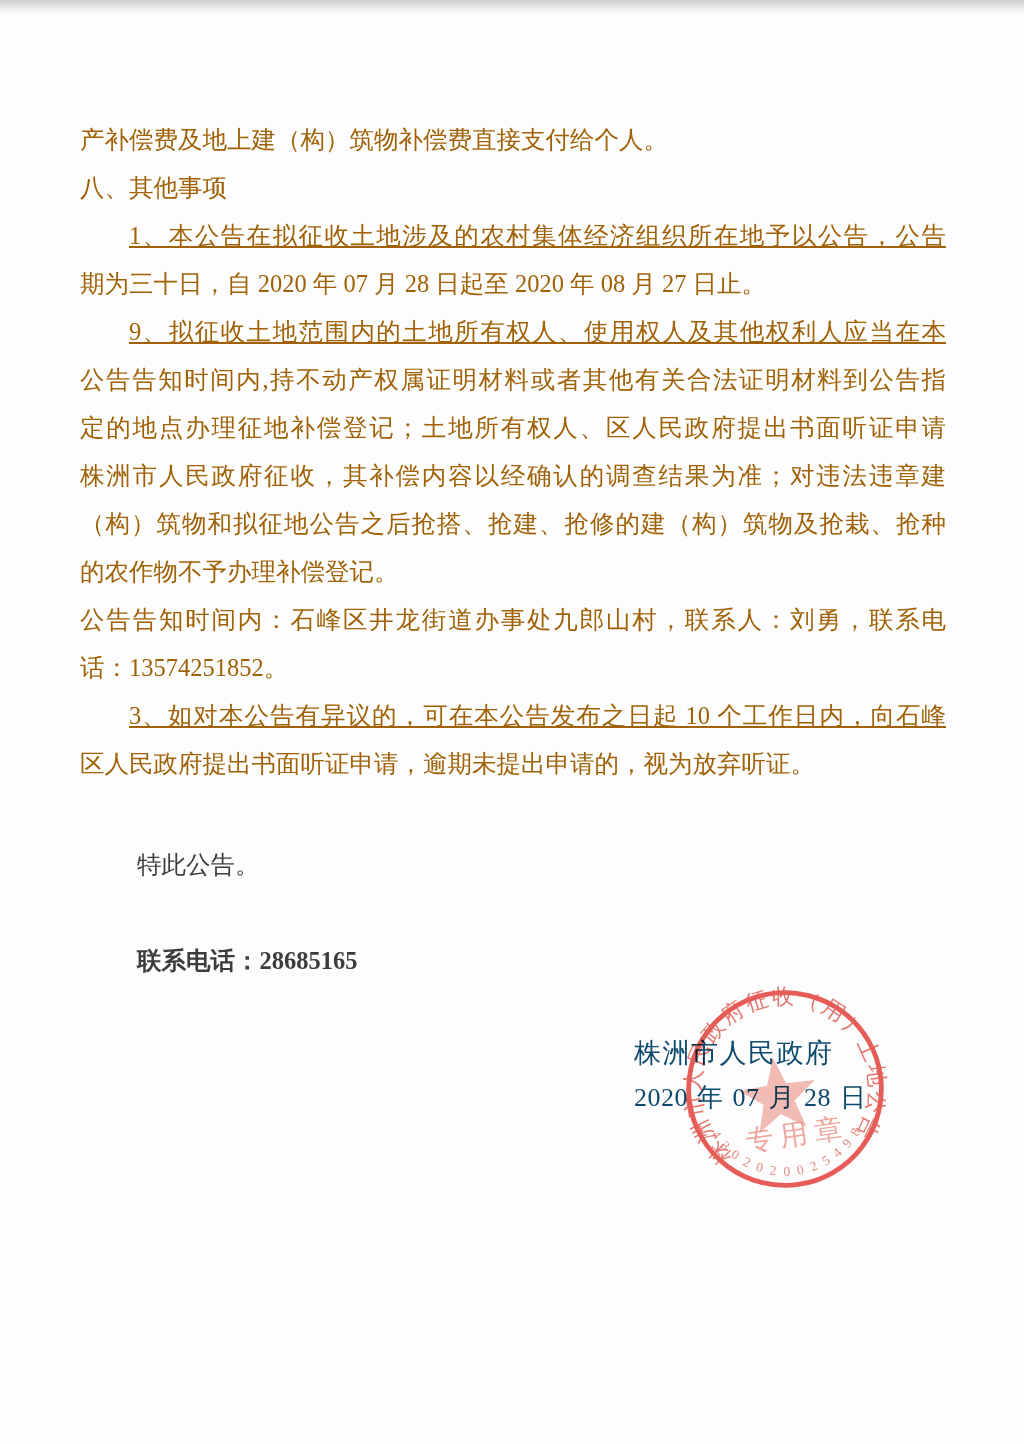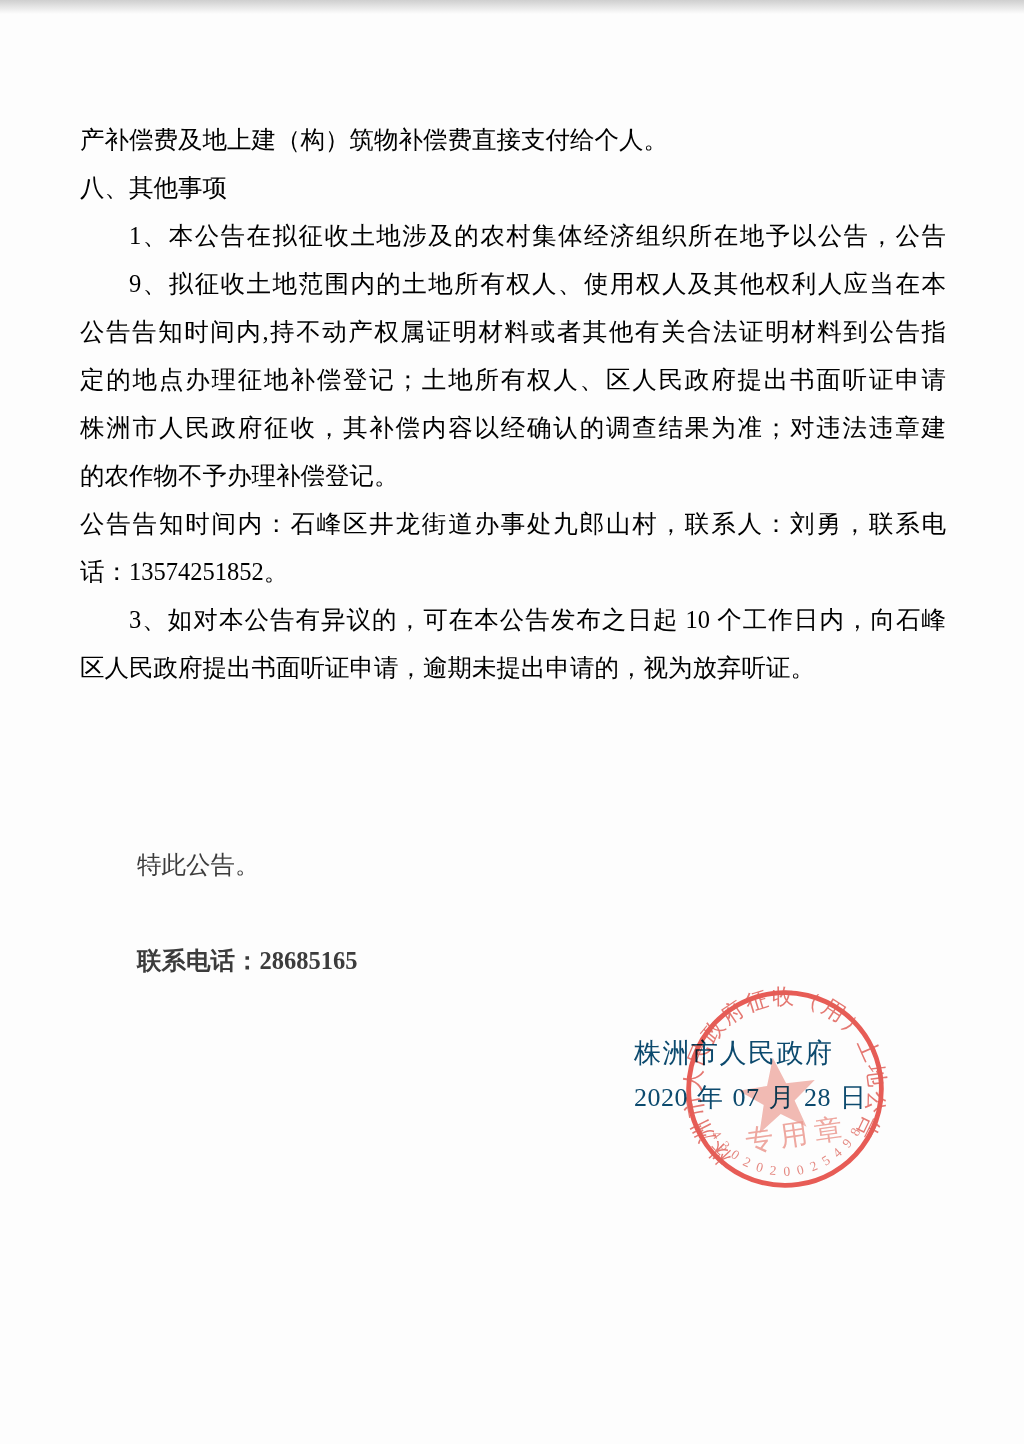--- a/index.html
+++ b/index.html
@@ -29,30 +29,30 @@
     left: 80px;
     top: 116px;
     width: 866px;
   }
 
   .line {
     height: 48px;
     line-height: 48px;
     font-size: 24.5px;
     white-space: nowrap;
-    color: #000000;
+    color: #a16207;
   }
   .line.fill {
     white-space: normal;
     overflow: hidden;
     text-align: justify;
     text-align-last: justify;
     text-justify: inter-character;
   }
-  .line.indent { text-indent: 2em; }
+  .line.indent { text-indent: 2em; text-decoration: underline; }
 
   .closing {
     position: absolute;
     left: 137px;
     height: 48px;
     line-height: 48px;
     font-size: 24.5px;
     white-space: nowrap;
     text-align: center;
   }
@@ -96,24 +96,26 @@
 <body>
 
 <div class="page">
 
   <div class="scan-shade-top"></div>
 
   <div class="doc-lines" id="doc-lines">
       <div class="line">产补偿费及地上建（构）筑物补偿费直接支付给个人。</div>
       <div class="line">八、其他事项</div>
       <div class="line fill indent">1、本公告在拟征收土地涉及的农村集体经济组织所在地予以公告，公告</div>
+      <div class="line">期为三十日，自 2020 年 07 月 28 日起至 2020 年 08 月 27 日止。</div>
       <div class="line fill indent">9、拟征收土地范围内的土地所有权人、使用权人及其他权利人应当在本</div>
       <div class="line fill">公告告知时间内,持不动产权属证明材料或者其他有关合法证明材料到公告指</div>
       <div class="line fill">定的地点办理征地补偿登记；土地所有权人、区人民政府提出书面听证申请</div>
       <div class="line fill">株洲市人民政府征收，其补偿内容以经确认的调查结果为准；对违法违章建</div>
+      <div class="line fill">（构）筑物和拟征地公告之后抢搭、抢建、抢修的建（构）筑物及抢栽、抢种</div>
       <div class="line">的农作物不予办理补偿登记。</div>
       <div class="line fill">公告告知时间内：石峰区井龙街道办事处九郎山村，联系人：刘勇，联系电</div>
       <div class="line">话：13574251852。</div>
       <div class="line fill indent">3、如对本公告有异议的，可在本公告发布之日起 10 个工作日内，向石峰</div>
       <div class="line">区人民政府提出书面听证申请，逾期未提出申请的，视为放弃听证。</div>
     </div>
 
   <div class="closing statement">特此公告。</div>
 
   <div class="closing contact">联系电话：28685165</div>

